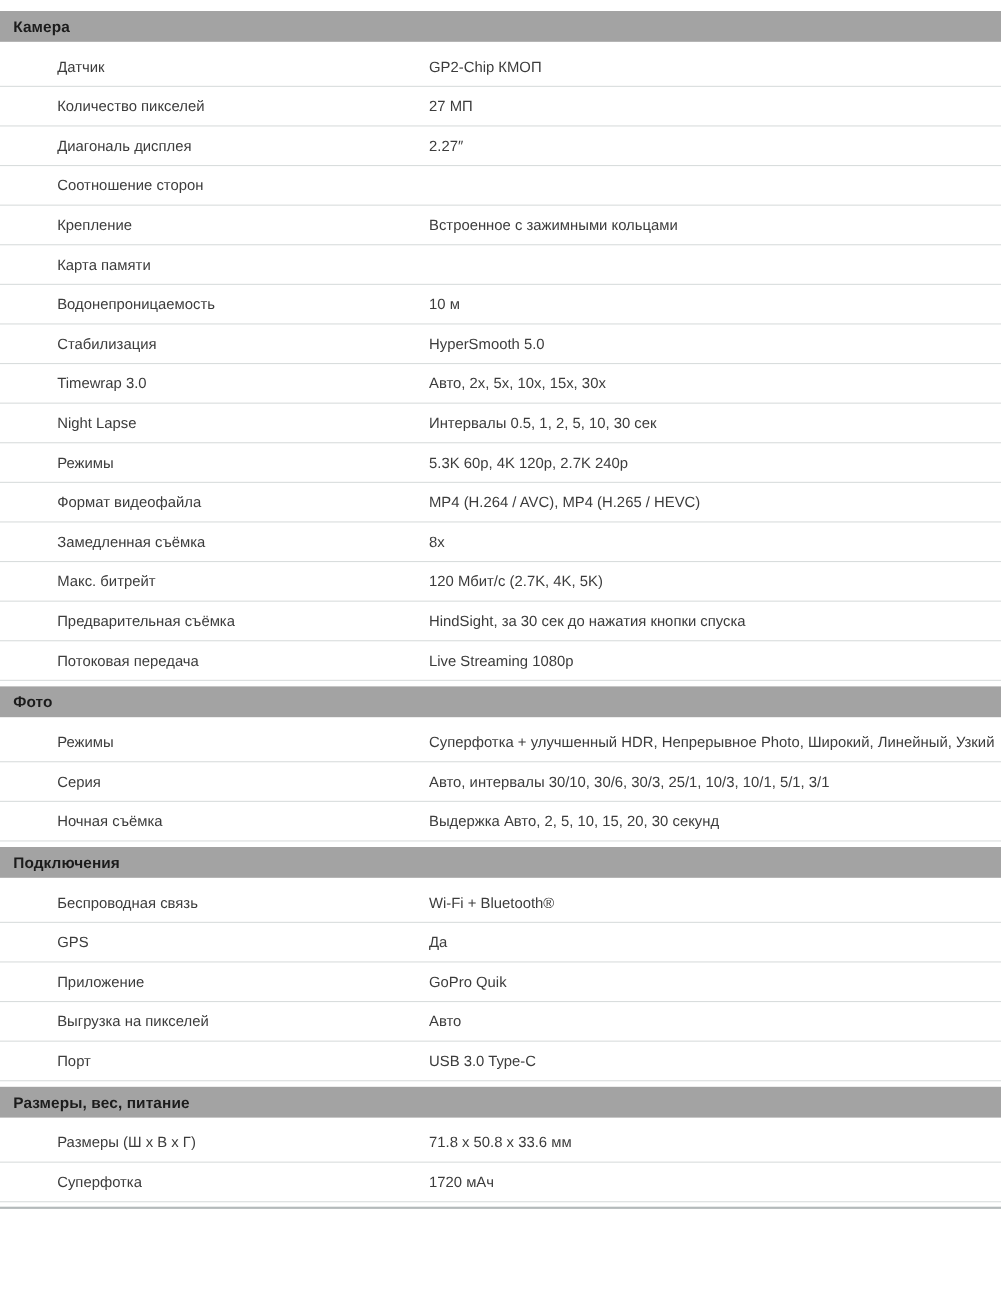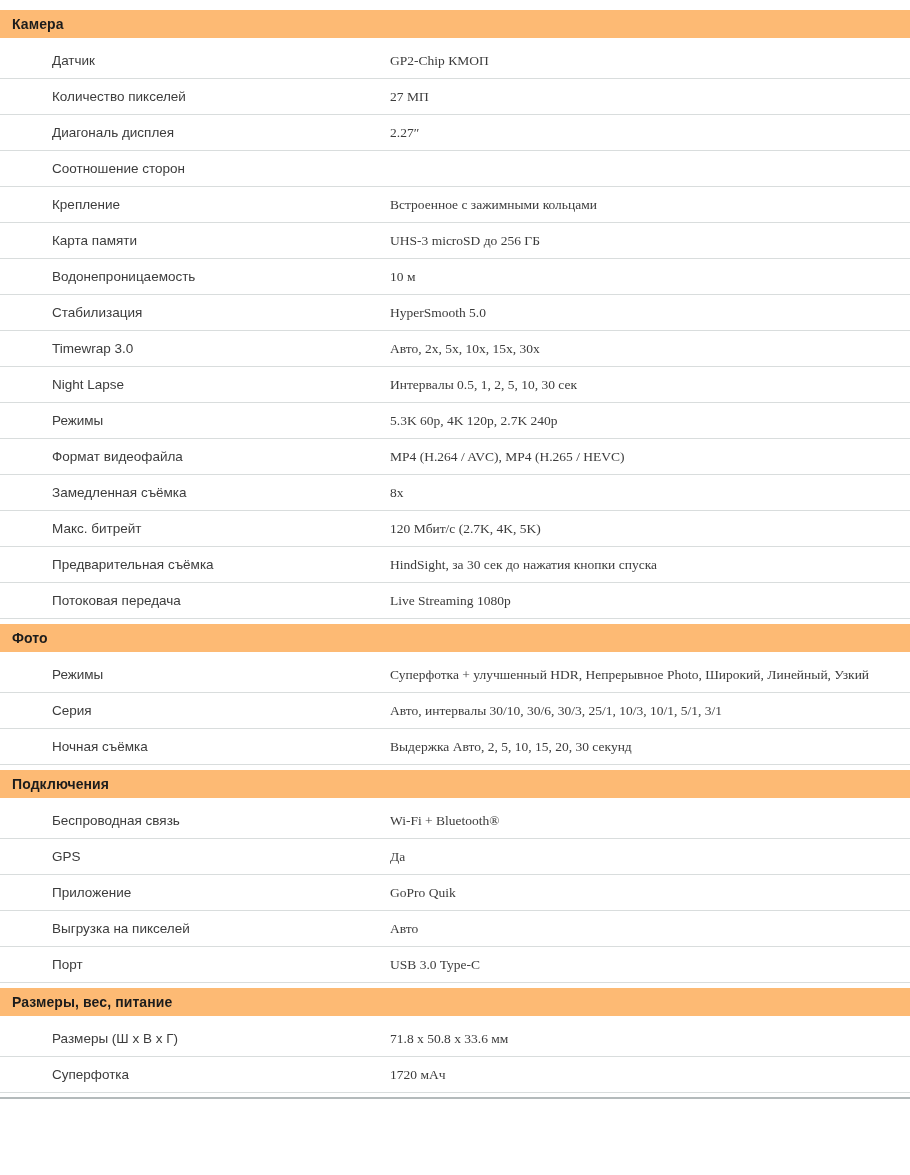--- a/index.html
+++ b/index.html
@@ -12,21 +12,21 @@
     height: 1175px;
     overflow: hidden;
   }
   .spec-table {
     width: 910px;
     padding-top: 5px;
   }
   .section-header {
     height: 28px;
     line-height: 28px;
-    background: #fdba74;
+    background: #a3a3a3;
     margin: 5px 0;
     padding-left: 12px;
     font-size: 14px;
     font-weight: bold;
     color: #1c1c1c;
     letter-spacing: 0.1px;
   }
   .spec-row {
     display: flex;
     align-items: center;
@@ -41,21 +41,20 @@
     padding-left: 12px;
     white-space: nowrap;
     overflow: hidden;
     margin-left: 40px;
   }
   .spec-value {
     flex: 1;
     padding-right: 6px;
     white-space: nowrap;
     overflow: hidden;
-    font-family: Liberation Serif, serif;
   }
   .table-bottom-rule {
     border-bottom: 2px solid #b4babb;
     margin-top: 4px;
   }
 </style>
 </head>
 <body>
 
 <div class="spec-table" id="spec-table">
@@ -81,21 +80,20 @@
     <div class="spec-label">Соотношение сторон</div>
   </div>
 
   <div class="spec-row">
     <div class="spec-label">Крепление</div>
     <div class="spec-value">Встроенное с зажимными кольцами</div>
   </div>
 
   <div class="spec-row">
     <div class="spec-label">Карта памяти</div>
-    <div class="spec-value">UHS-3 microSD до 256 ГБ</div>
   </div>
 
   <div class="spec-row">
     <div class="spec-label">Водонепроницаемость</div>
     <div class="spec-value">10 м</div>
   </div>
 </div>
   </div>
 
   <div>

